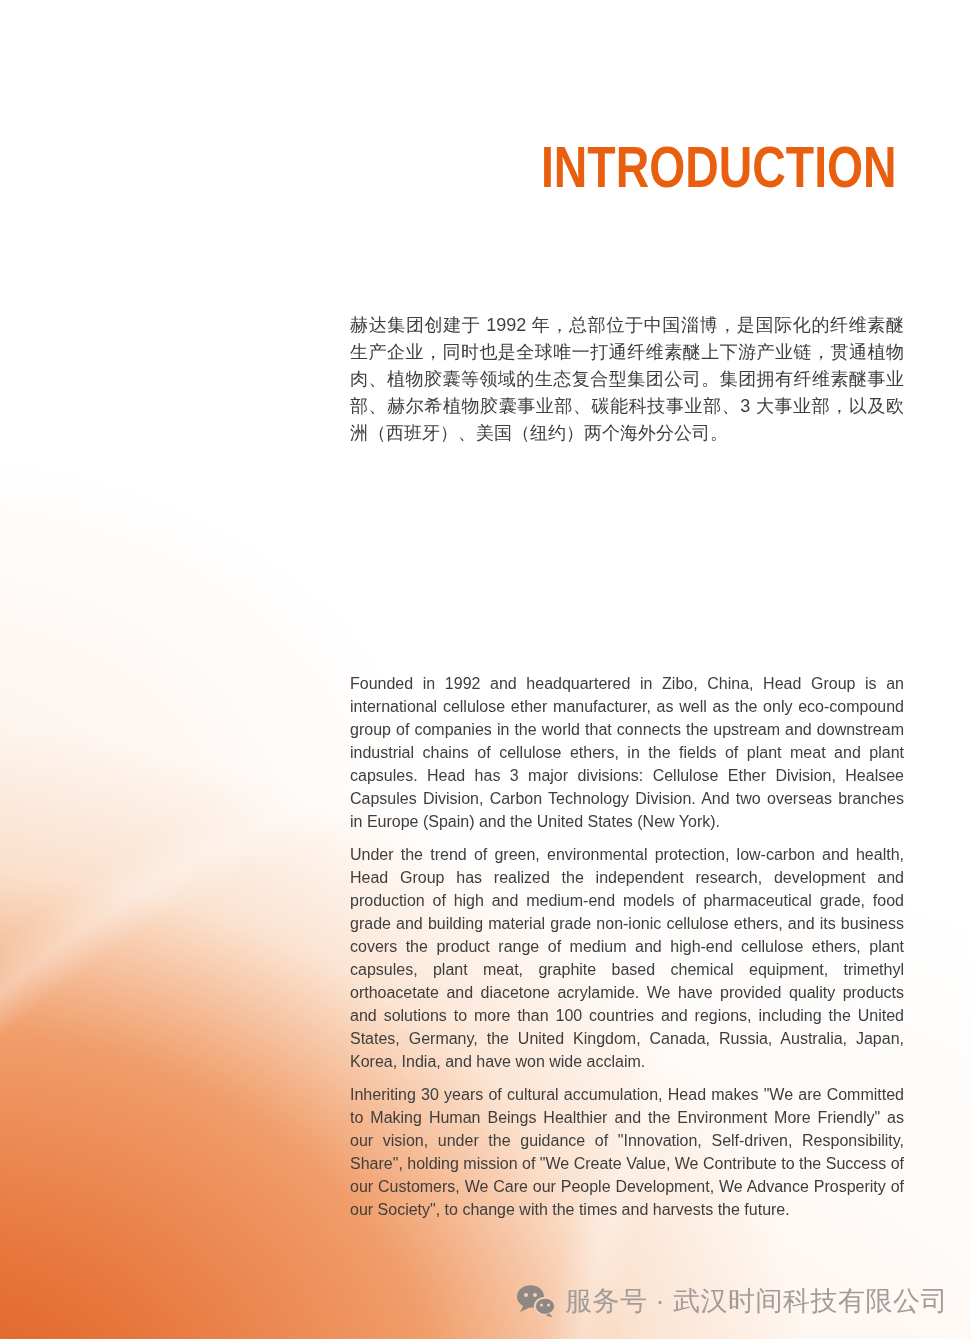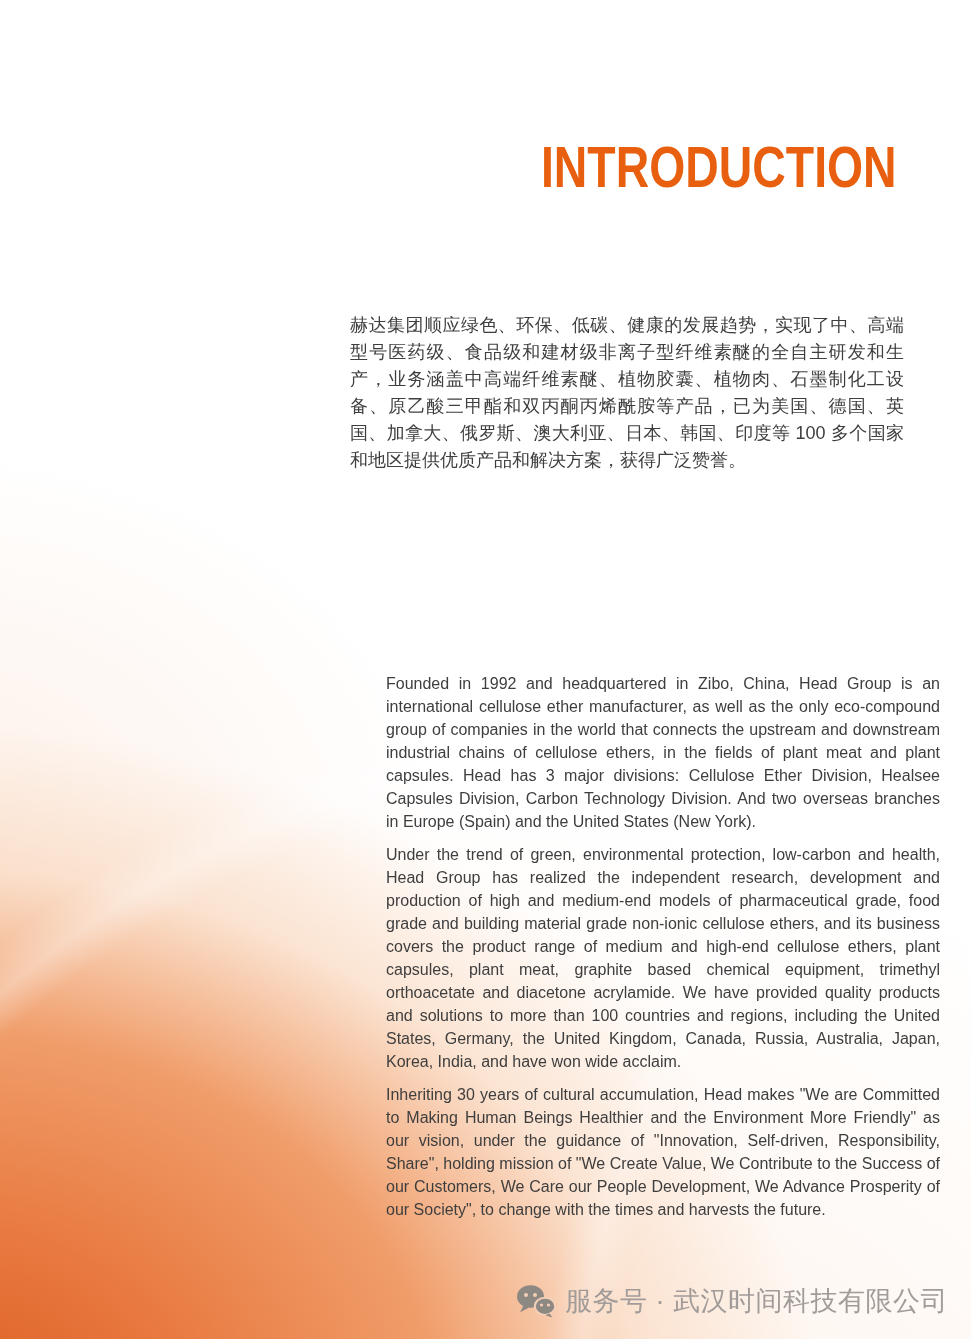--- a/index.html
+++ b/index.html
@@ -46,21 +46,21 @@
     width: 554px;
   }
   .cn-block { top: 312px; }
   .cn-block p {
     margin: 0 0 10px 0;
     font-size: 18px;
     line-height: 27px;
     color: #3e3e3e;
     text-align: justify;
   }
-  .en-block { top: 672px; margin-left: 36px; }
+  .en-block { top: 672px; }
   .en-block p {
     margin: 0 0 10px 0;
     font-size: 16px;
     line-height: 23px;
     color: #3e3e3e;
     text-align: justify;
   }
   .footer {
     position: absolute;
     left: 516px;
@@ -85,21 +85,21 @@
   }
 </style>
 </head>
 <body>
 
 <div class="bg"></div>
 
 <h1 class="title">INTRODUCTION</h1>
 
 <div class="col cn-block">
-  <p>赫达集团顺应绿色、环保、低碳、健康的发展趋势，实现了中、高端型号医药级、食品级和建材级非离子型纤维素醚的全自主研发和生产，业务涵盖中高端纤维素醚、植物胶囊、植物肉、石墨制化工设备、原乙酸三甲酯和双丙酮丙烯酰胺等产品，已为美国、德国、英国、加拿大、俄罗斯、澳大利亚、日本、韩国、印度等 100 多个国家和地区提供优质产品和解决方案，获得广泛赞誉。</p>
+  <p>赫达集团创建于 1992 年，总部位于中国淄博，是国际化的纤维素醚生产企业，同时也是全球唯一打通纤维素醚上下游产业链，贯通植物肉、植物胶囊等领域的生态复合型集团公司。集团拥有纤维素醚事业部、赫尔希植物胶囊事业部、碳能科技事业部、3 大事业部，以及欧洲（西班牙）、美国（纽约）两个海外分公司。</p>
 </div>
 
 <div class="col en-block">
   <p>Founded in 1992 and headquartered in Zibo, China, Head Group is an international cellulose ether manufacturer, as well as the only eco-compound group of companies in the world that connects the upstream and downstream industrial chains of cellulose ethers, in the fields of plant meat and plant capsules. Head has 3 major divisions: Cellulose Ether Division, Healsee Capsules Division, Carbon Technology Division. And two overseas branches in Europe (Spain) and the United States (New York).</p>
   <p>Under the trend of green, environmental protection, low-carbon and health, Head Group has realized the independent research, development and production of high and medium-end models of pharmaceutical grade, food grade and building material grade non-ionic cellulose ethers, and its business covers the product range of medium and high-end cellulose ethers, plant capsules, plant meat, graphite based chemical equipment, trimethyl orthoacetate and diacetone acrylamide. We have provided quality products and solutions to more than 100 countries and regions, including the United States, Germany, the United Kingdom, Canada, Russia, Australia, Japan, Korea, India, and have won wide acclaim.</p>
   <p>Inheriting 30 years of cultural accumulation, Head makes "We are Committed to Making Human Beings Healthier and the Environment More Friendly" as our vision, under the guidance of "Innovation, Self-driven, Responsibility, Share", holding mission of "We Create Value, We Contribute to the Success of our Customers, We Care our People Development, We Advance Prosperity of our Society", to change with the times and harvests the future.</p>
 </div>
 
 <div class="footer">
   <span class="wicon">

